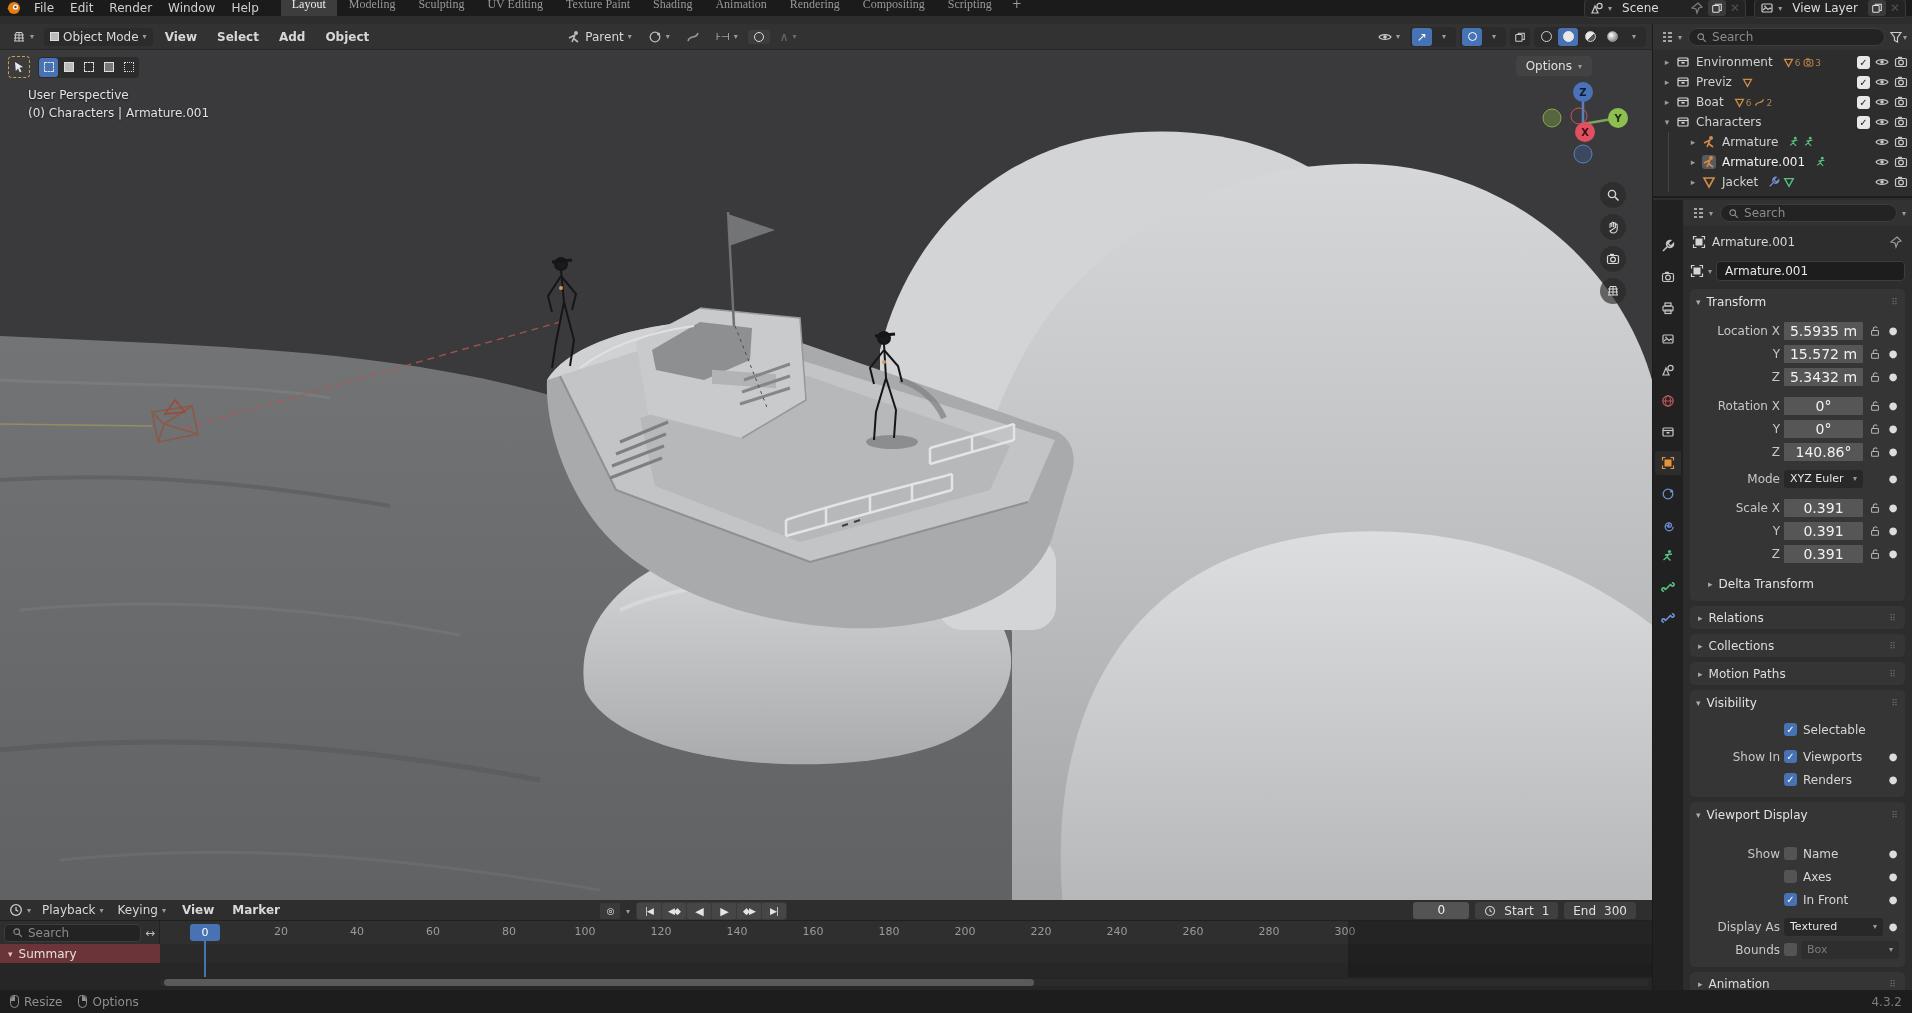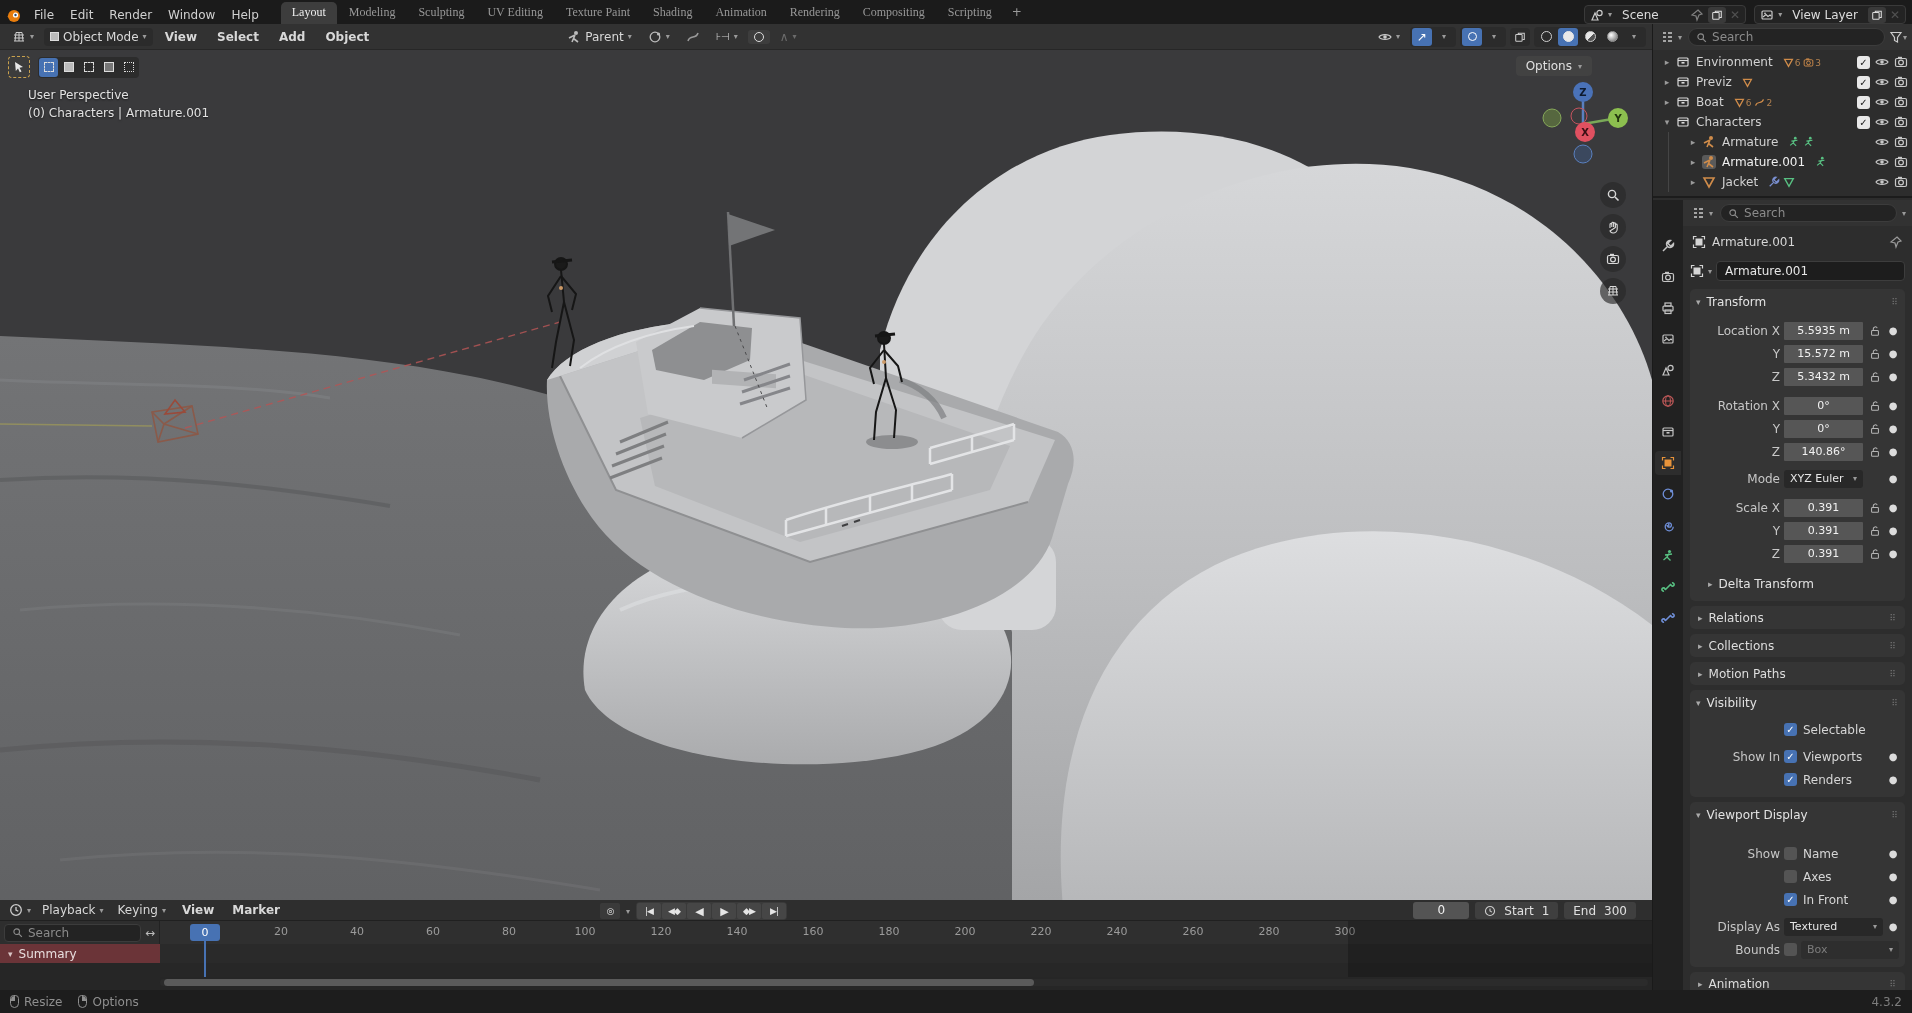--- a/index.html
+++ b/index.html
@@ -5,22 +5,22 @@
   * { box-sizing:border-box; margin:0; padding:0; }
   html,body { background:#111; }
   #app { position:relative; width:1912px; height:1013px; overflow:hidden;
          font-family:"DejaVu Sans","Liberation Sans",sans-serif; font-size:12px;
          color:#d6d6d6; background:#2d2d2d; }
   .icon { display:inline-flex; align-items:center; justify-content:center; flex:none; }
   svg.sym { width:14px; height:14px; }
   .dim { opacity:.55; }
 
   
-  #topbar { position:absolute; inset:0 0 auto 0; height:24px; background:#1b1b1b;
-            display:flex; align-items:flex-end; padding:0 6px; z-index:30; }
+  #topbar { position:absolute; inset:0 0 auto 0; height:16px; background:#1b1b1b;
+            display:flex; align-items:center; padding:0 6px; z-index:30; }
   .menu-item { padding:2px 8px; border-radius:3px; color:#d0d0d0; cursor:default; }
   #ws-tabs { display:flex; margin-left:14px; gap:1px; align-self:flex-end; }
   .ws-tab { padding:3px 11px 4px; color:#989898; border-radius:5px 5px 0 0;font-family:Liberation Serif, serif; }
   .ws-tab.active { background:#3d3d3d; color:#efefef; }
   .ws-add { padding:3px 8px; color:#9a9a9a; }
   #topbar-right { margin-left:auto; display:flex; gap:8px; align-items:center; }
   .id-block { display:flex; align-items:center; gap:4px; background:#232323;
               border:1px solid #3a3a3a; border-radius:4px; padding:1px 5px; height:19px; }
   .id-block .txt { color:#dcdcdc; padding:0 6px; min-width:70px; }
   .mini-btn { width:18px; height:16px; background:#3a3a3a; border-radius:3px;
@@ -95,21 +95,21 @@
   .name-field { flex:1; background:#1d1d1d; border:1px solid #3d3d3d; border-radius:4px;
                 height:20px; line-height:18px; padding:0 8px; color:#e6e6e6; }
   .panel { background:#353535; border-radius:5px; margin-top:5px; padding:3px 6px 7px; }
   .panel-bar { background:#353535; border-radius:5px; margin-top:5px; height:23px;
                display:flex; align-items:center; gap:6px; padding:0 8px; color:#dedede; }
   .panel-head { display:flex; align-items:center; gap:6px; height:20px; color:#e2e2e2; }
   .grip { margin-left:auto; color:#6f6f6f; font-size:9px; letter-spacing:1px; }
   .prow { display:flex; align-items:center; height:21px; margin-top:2px; gap:4px; }
   .prow .plabel { width:84px; text-align:right; color:#c7c7c7; flex:none; }
   .vfield { flex:1; background:#565656; border-radius:1px; height:18px; line-height:18px;
-            text-align:center; color:#f1f1f1; font-size:11px; }
+            text-align:center; color:#f1f1f1; font-size:14px; }
   .dropdown { flex:1; background:#282828; border-radius:3px; height:18px; line-height:18px;
               padding:0 6px; color:#e6e6e6; font-size:11px; display:flex; justify-content:space-between; align-items:center; }
   .dropdown.disabled { color:#7c7c7c; background:#2e2e2e; }
   .lockc { width:16px; text-align:center; }
   .dotb { width:12px; text-align:center; color:#dcdcdc; font-size:10px; }
   .cbrow { display:flex; align-items:center; gap:6px; }
   .cb { width:13px; height:13px; border-radius:3px; background:#545454; position:relative; flex:none; }
   .cb.checked { background:#4772b3; }
   .cb.checked::after { content:"✓"; position:absolute; inset:0; color:#fff; font-size:10px;
                        line-height:13px; text-align:center; font-weight:bold; }

